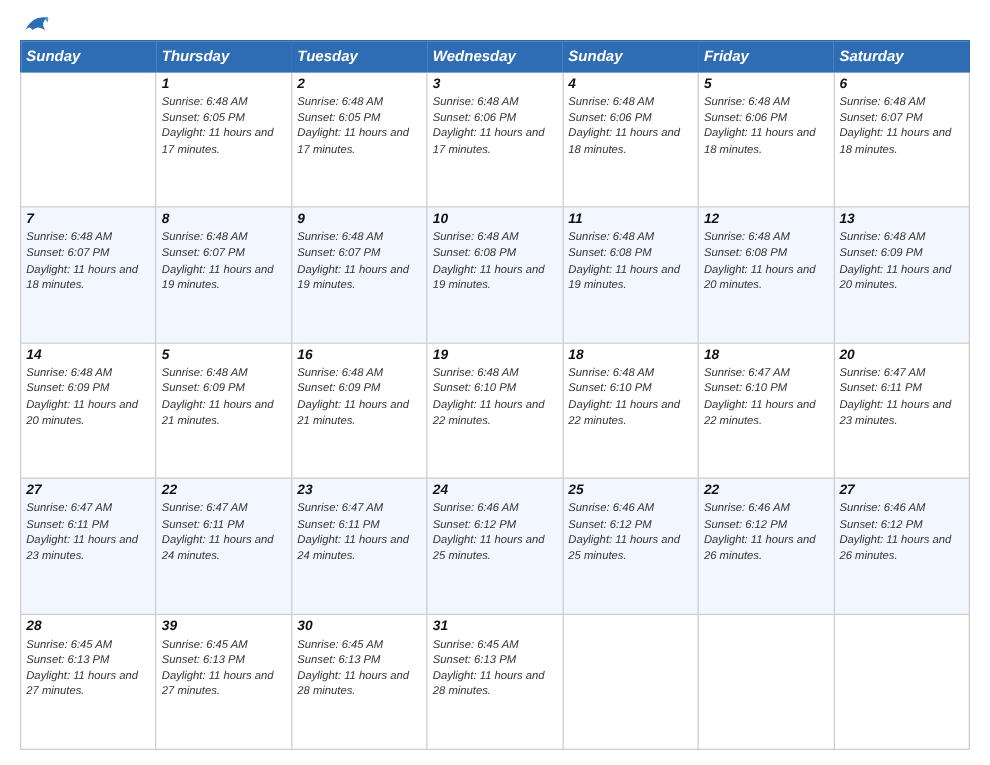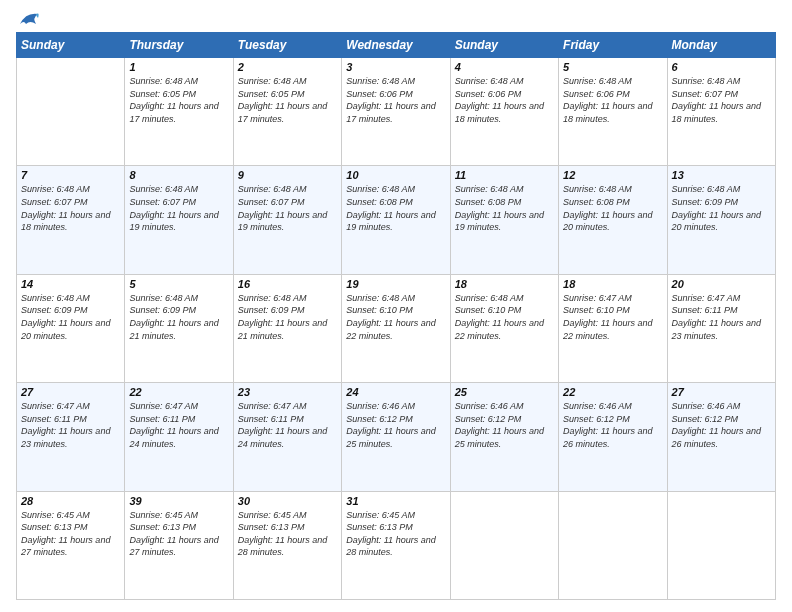--- a/index.html
+++ b/index.html
@@ -111,21 +111,21 @@
 
   <table class="calendar">
     <thead>
       <tr>
       <th>Sunday</th>
           <th>Thursday</th>
           <th>Tuesday</th>
           <th>Wednesday</th>
           <th>Sunday</th>
           <th>Friday</th>
-          <th>Monday</th>
+          <th>Saturday</th>
         </tr>
     </thead>
     <tbody id="calendar-body">
     <tr>
           <td></td>
           <td>
             <span class="day-num">1</span>
             <div class="day-info">Sunrise: 6:48 AM<br>Sunset: 6:05 PM<br>Daylight: 11 hours and 17 minutes.</div>
           </td>
           <td>

